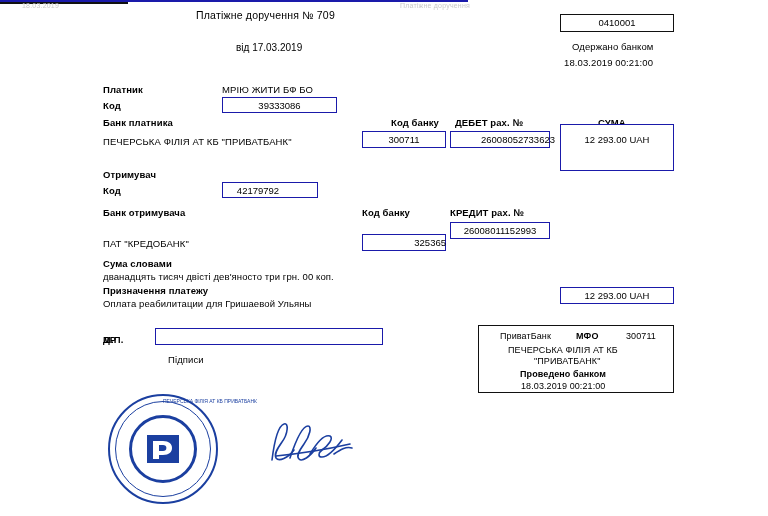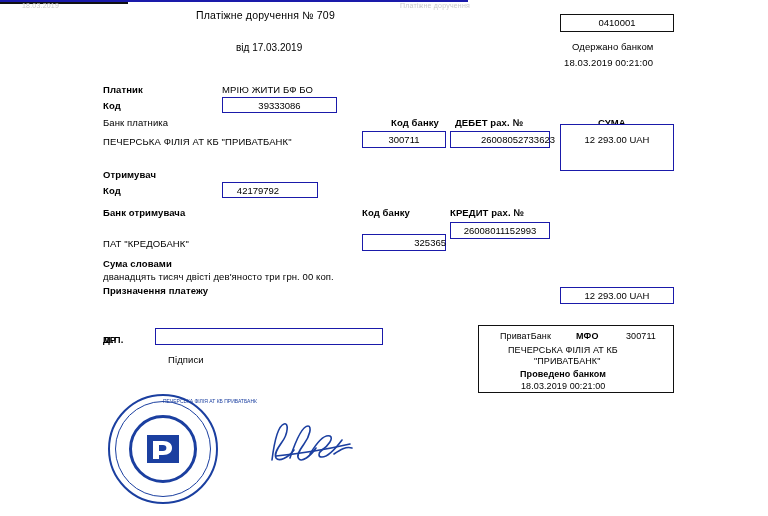--- a/index.html
+++ b/index.html
@@ -75,21 +75,21 @@
   #recv-bank-label { left: 572px; top: 41px; font-size: 9.5px; }
   #recv-bank-date { left: 564px; top: 57px; font-size: 9.5px; }
 
   
   #payer-label { left: 103px; top: 84px; font-weight: bold; }
   #payer-name { left: 222px; top: 84px; }
   #payer-code-label { left: 103px; top: 100px; font-weight: bold; }
   #payer-code-box { left: 222px; top: 97px; width: 115px; height: 16px; }
   #payer-code-val { left: 222px; top: 100px; width: 115px; text-align: center; font-size: 9.5px; }
 
-  #payer-bank-label { left: 103px; top: 117px; font-weight: normal; }
+  #payer-bank-label { left: 103px; top: 117px; font-weight: bold; }
   #bank-code-label { left: 391px; top: 117px; font-weight: bold; }
   #debet-label { left: 455px; top: 117px; font-weight: bold; }
   #suma-label { left: 598px; top: 117px; font-weight: bold; }
 
   #payer-bank-name { left: 103px; top: 136px; }
   #payer-bank-code-box { left: 362px; top: 131px; width: 84px; height: 17px; }
   #payer-bank-code-val { left: 362px; top: 134px; width: 84px; text-align: center; font-size: 9.5px; }
   #debet-box { left: 450px; top: 131px; width: 100px; height: 17px; }
   #debet-val { left: 468px; top: 134px; width: 100px; text-align: center; font-size: 9.5px; }
 
@@ -246,20 +246,21 @@
   <div class="fld" id="recvbank-name">ПАТ "КРЕДОБАНК"</div>
   <div class="box" id="recvbank-code-box"></div>
   <div class="center-in" id="recvbank-code-val">325365</div>
 
   <div class="fld bold" id="sumwords-label">Сума словами</div>
   <div id="sumwords-rule"></div>
   <div class="fld" id="sumwords-val">дванадцять тисяч двісті дев'яносто три грн. 00 коп.</div>
 
   <div class="fld bold" id="purpose-label">Призначення платежу</div>
   <div id="purpose-rule"></div>
+  <div class="fld" id="purpose-val">Оплата реабилитации для Гришаевой Ульяны</div>
 
   <div class="box" id="purpose-sum-box"></div>
   <div class="center-in" id="purpose-sum-val">12 293.00 UAH</div>
 
   <div class="fld bold" id="dr-label">ДР</div>
   <div class="box" id="dr-box"></div>
   <div class="fld bold" id="mp-label">М.П.</div>
   <div class="fld" id="signs-label">Підписи</div>
   <div id="sign-rule-1"></div>
   <div id="sign-rule-2"></div>

